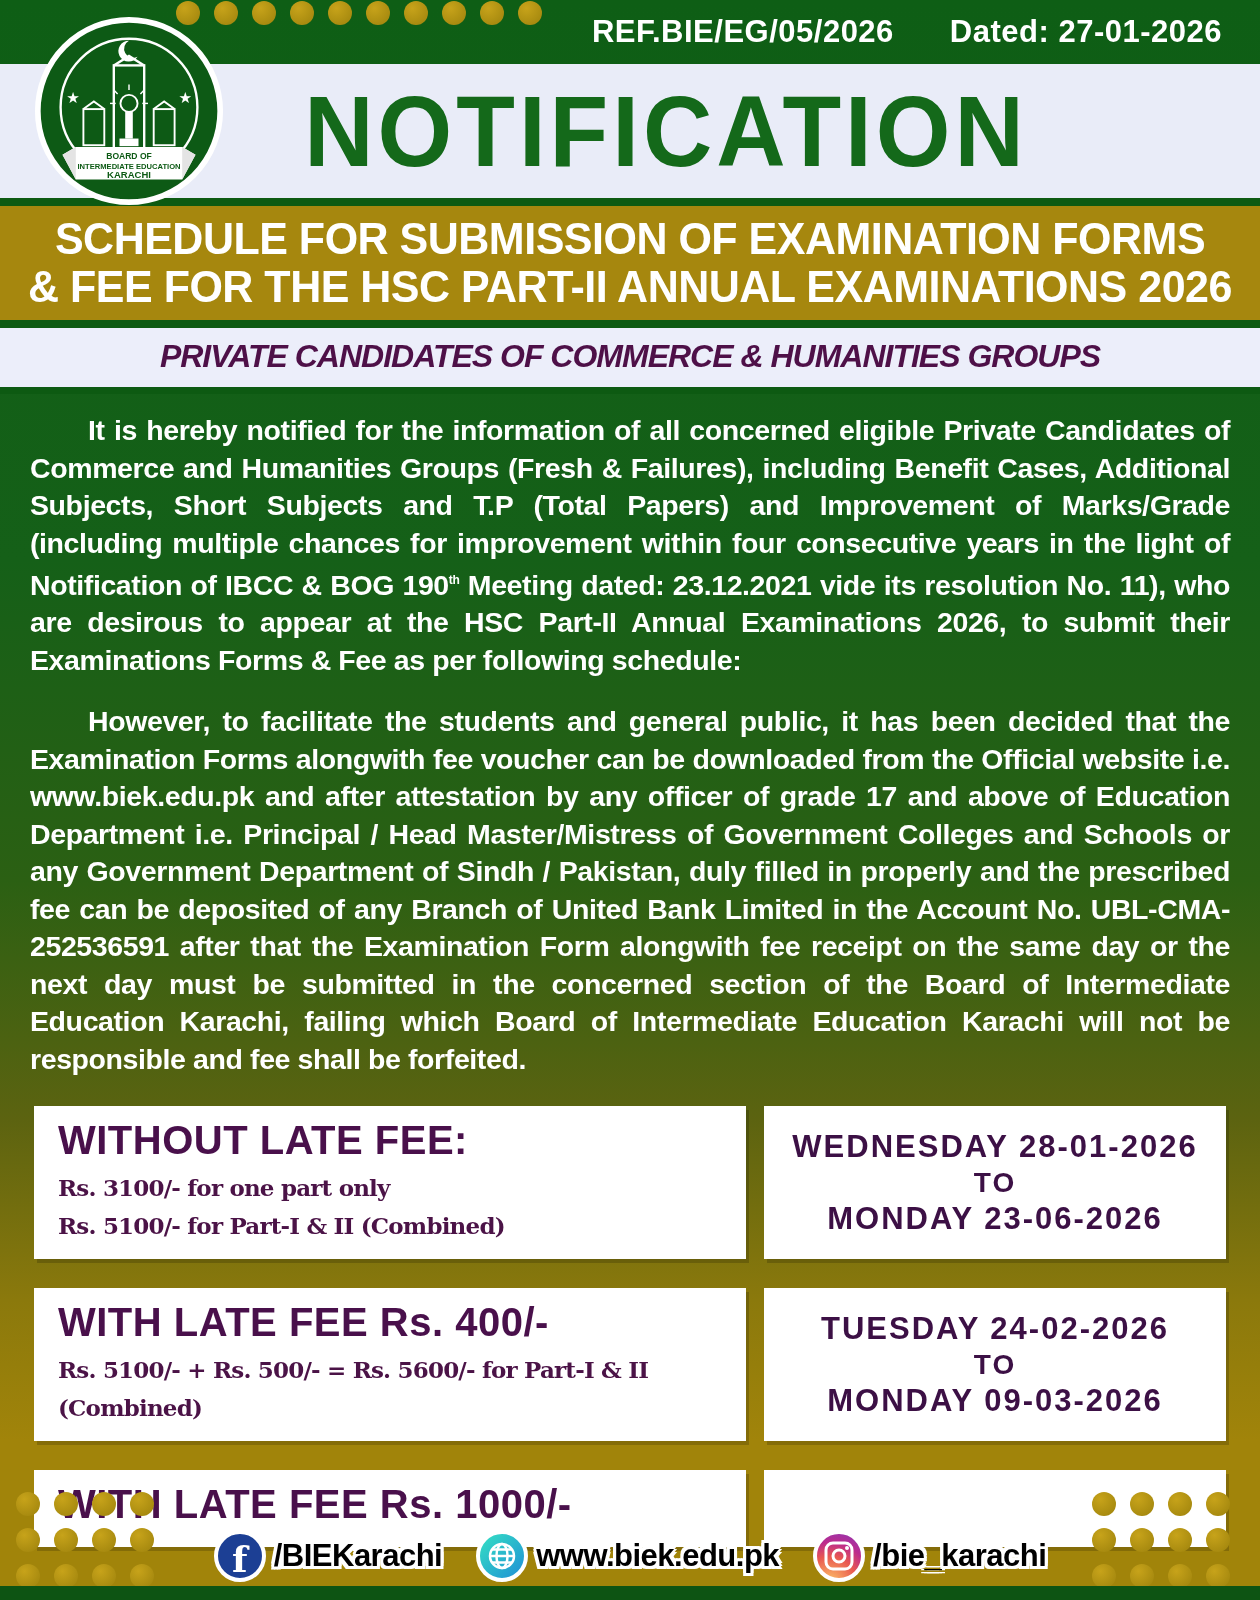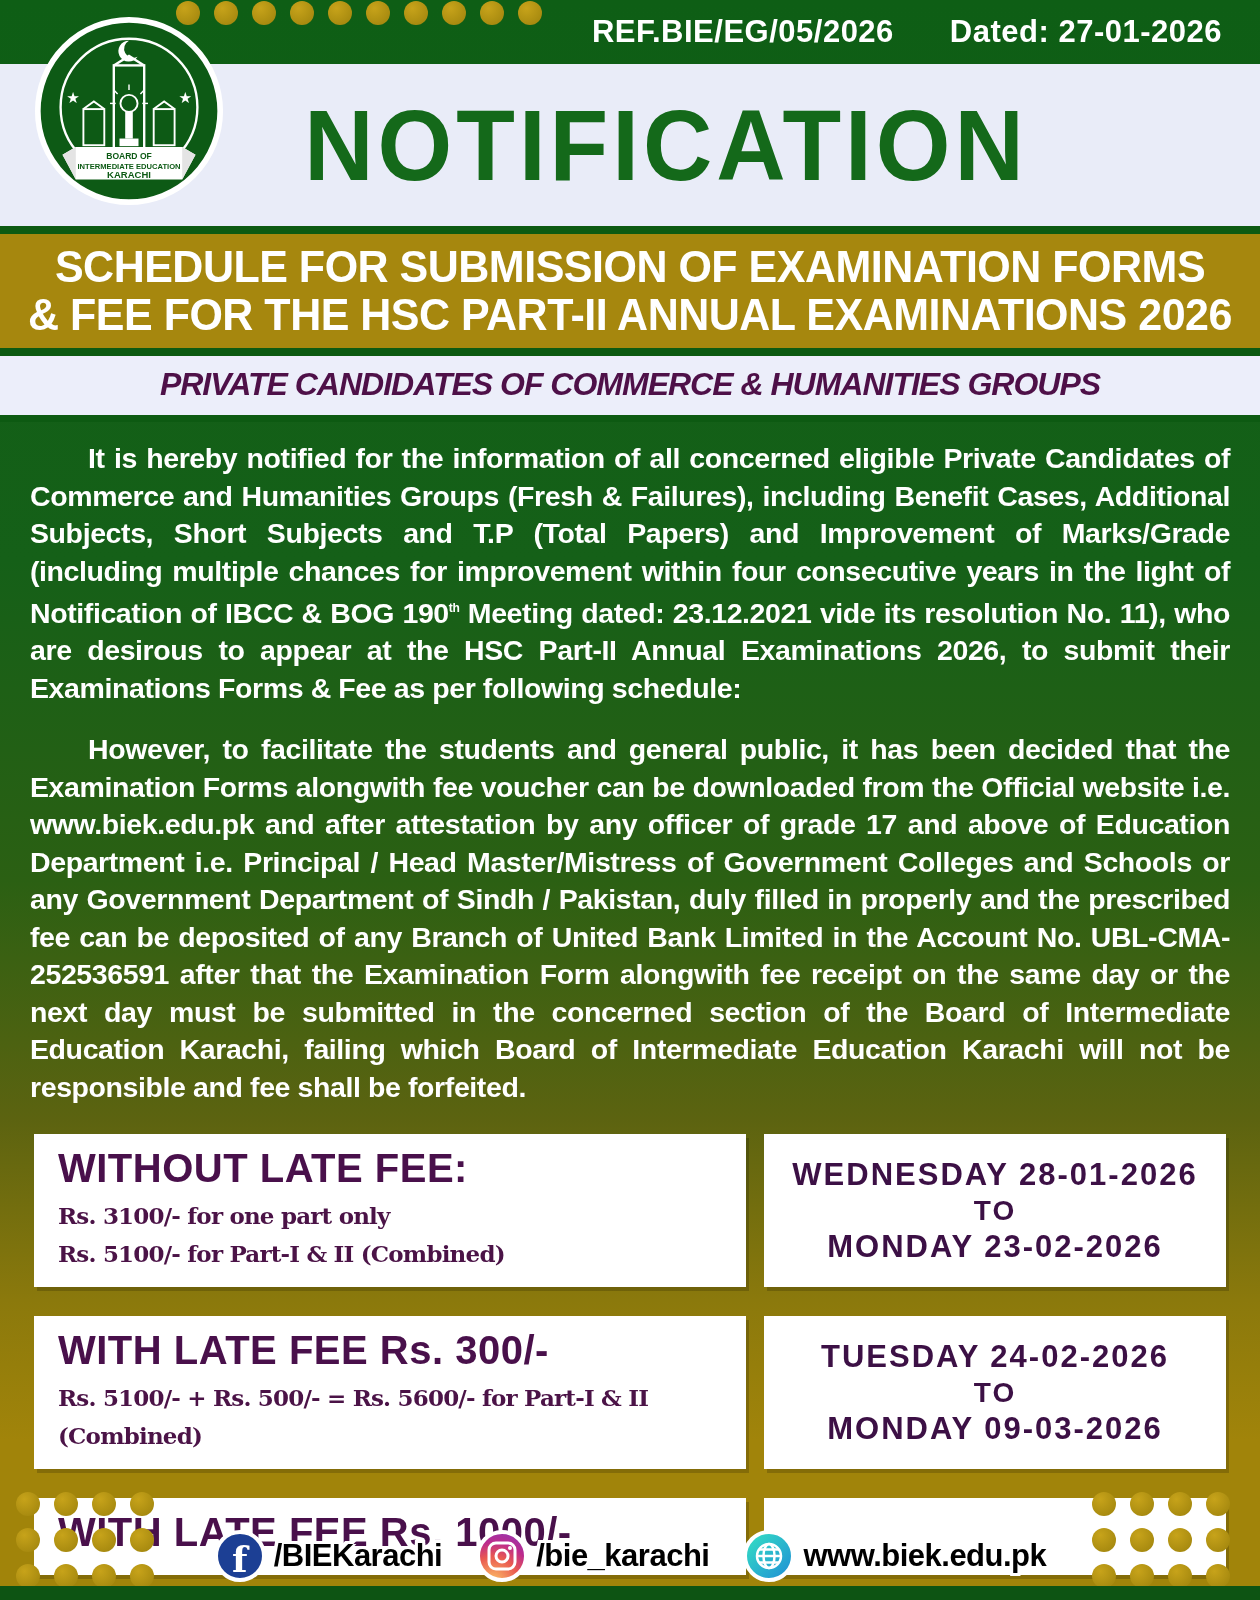--- a/index.html
+++ b/index.html
@@ -10,21 +10,21 @@
     background:linear-gradient(180deg,#0e5e15 0px,#156018 560px,#2b6013 880px,#5c6310 1120px,#8b790c 1300px,#a1840a 1440px,#a1840a 1600px);
   }
   
   .dot { position:absolute; width:24px; height:24px; border-radius:50%;
          background:radial-gradient(circle at 35% 30%, #c7a31a, #9d820c); }
   
   .topbar { height:64px; display:flex; justify-content:flex-end; align-items:center;
             gap:56px; padding-right:38px; }
   .topbar .reftext { color:#fff; font-weight:bold; font-size:31px; letter-spacing:0.5px; }
   
-  .title-band { height:162px; background:#e9ecf8; display:flex; align-items:center;
+  .title-band { height:134px; background:#e9ecf8; display:flex; align-items:center;
                 justify-content:center; padding-left:72px; }
   .title-band h1 { color:#14691a; font-size:96px; font-weight:bold; letter-spacing:4px;
                    transform:scaleY(1.05); }
   
   .logo { position:absolute; left:34px; top:16px; width:190px; height:190px; z-index:5; }
   
   .gold-band { background:#a6870e; border-top:8px solid #0d5a12; border-bottom:8px solid #0d5a12;
                padding:8px 0 10px; text-align:center; }
   .gold-band div { color:#fff; font-weight:bold; font-size:43px; line-height:48px;
                    letter-spacing:-0.5px; transform:scaleY(1.04); }
@@ -151,27 +151,27 @@
 
     <div class="fee-row">
       <div class="fee-box">
         <h2>WITHOUT LATE FEE:</h2>
         <div class="feeline">Rs. 3100/- for one part only</div>
         <div class="feeline">Rs. 5100/- for Part-I &amp; II (Combined)</div>
       </div>
       <div class="date-box">
         <div class="d">WEDNESDAY 28-01-2026</div>
         <div class="to">TO</div>
-        <div class="d">MONDAY 23-02-2026</div>
+        <div class="d">MONDAY 23-06-2026</div>
       </div>
     </div>
 
     <div class="fee-row">
       <div class="fee-box">
-        <h2>WITH LATE FEE Rs. 300/-</h2>
+        <h2>WITH LATE FEE Rs. 400/-</h2>
         <div class="feeline">Rs. 5100/- + Rs. 500/- = Rs. 5600/- for Part-I &amp; II (Combined)</div>
       </div>
       <div class="date-box">
         <div class="d">TUESDAY 24-02-2026</div>
         <div class="to">TO</div>
         <div class="d">MONDAY 09-03-2026</div>
       </div>
     </div>
 
     <div class="fee-row">
@@ -218,38 +218,38 @@
   </div>
 
   <div class="footer">
     <div class="soc">
       <div class="icon-wrap fb">
           <span>f</span>
         </div>
       <div class="label">/BIEKarachi</div>
     </div>
     <div class="soc">
-      <div class="icon-wrap ig">
-        <svg width="30" height="30" viewBox="0 0 30 30">
-          <rect x="2" y="2" width="26" height="26" rx="7" fill="none" stroke="#fff" stroke-width="3"></rect>
-          <circle cx="15" cy="15" r="6" fill="none" stroke="#fff" stroke-width="3"></circle>
-          <circle cx="23" cy="7" r="2" fill="#fff"></circle>
-        </svg>
-      </div>
-      <div class="label">/bie_karachi</div>
-    </div>
-    <div class="soc">
       <div class="icon-wrap gl">
         <svg width="32" height="32" viewBox="0 0 32 32">
           <circle cx="16" cy="16" r="12" fill="none" stroke="#fff" stroke-width="2.5"></circle>
           <ellipse cx="16" cy="16" rx="5.5" ry="12" fill="none" stroke="#fff" stroke-width="2.5"></ellipse>
           <line x1="4" y1="16" x2="28" y2="16" stroke="#fff" stroke-width="2.5"></line>
           <line x1="6" y1="9.5" x2="26" y2="9.5" stroke="#fff" stroke-width="2.5"></line>
           <line x1="6" y1="22.5" x2="26" y2="22.5" stroke="#fff" stroke-width="2.5"></line>
         </svg>
       </div>
       <div class="label">www.biek.edu.pk</div>
     </div>
+    <div class="soc">
+      <div class="icon-wrap ig">
+        <svg width="30" height="30" viewBox="0 0 30 30">
+          <rect x="2" y="2" width="26" height="26" rx="7" fill="none" stroke="#fff" stroke-width="3"></rect>
+          <circle cx="15" cy="15" r="6" fill="none" stroke="#fff" stroke-width="3"></circle>
+          <circle cx="23" cy="7" r="2" fill="#fff"></circle>
+        </svg>
+      </div>
+      <div class="label">/bie_karachi</div>
+    </div>
   </div>
 
   <div class="bottom-strip"></div>
 
 </div>
 
 </body></html>

